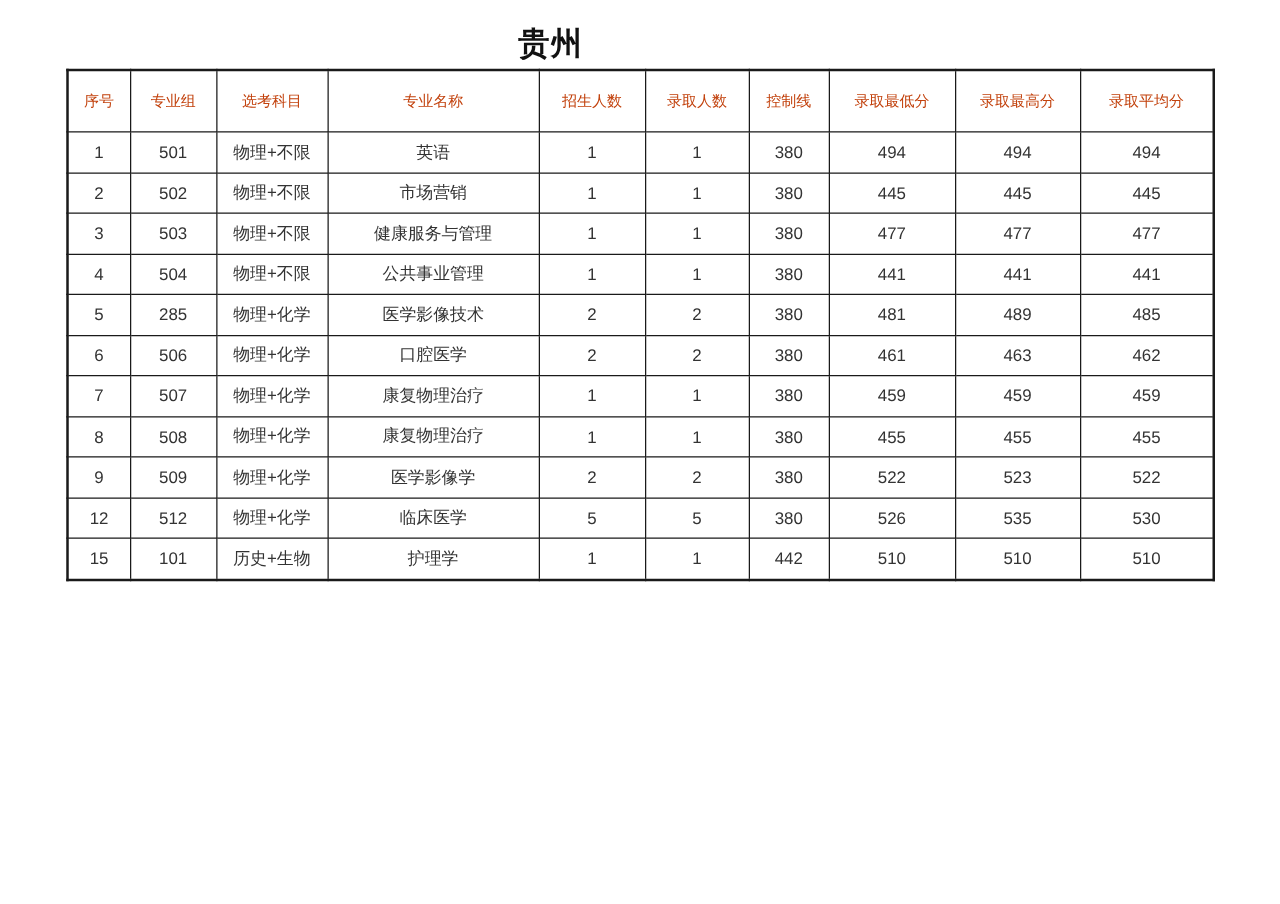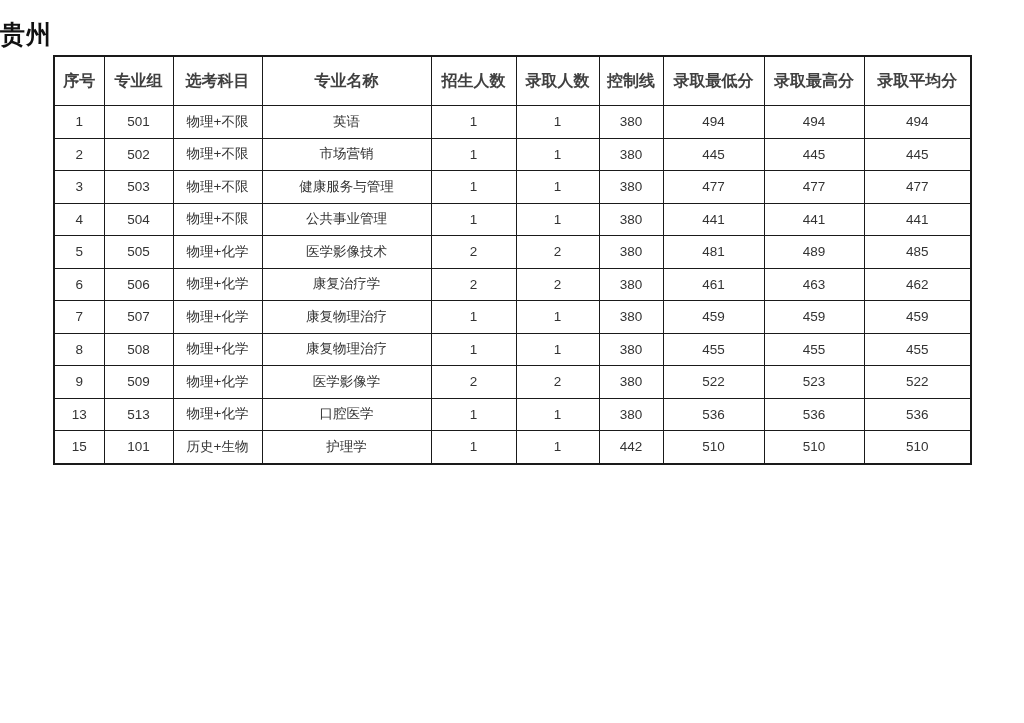--- a/index.html
+++ b/index.html
@@ -13,21 +13,21 @@
       position: relative;
       overflow: hidden;
       font-family: "DejaVu Sans", "Liberation Sans", sans-serif;
       color: #1a1a1a;
     }
     .title {
       position: absolute;
       left: 0;
       top: 18px;
       width: 881px;
-      text-align: left;
+      text-align: center;
       font-family: "DejaVu Serif", "Liberation Serif", serif;
       font-weight: bold;
       font-size: 25px;
       letter-spacing: 1px;
       color: #111;
     }
     table.scores {
       position: absolute;
       left: 53px;
       top: 55px;
@@ -39,23 +39,23 @@
     table.scores th, table.scores td {
       border: 1.5px solid #1a1a1a;
       text-align: center;
       vertical-align: middle;
       padding: 0;
       overflow: hidden;
       white-space: nowrap;
     }
     table.scores th {
       height: 48px;
-      font-size: 16px;
-      font-weight: bold;
-      color: #404040;
+      font-size: 12px;
+      font-weight: normal;
+      color: #c2410c;
     }
     table.scores td {
       height: 31.5px;
       font-size: 13.5px;
       color: #333;
     }
     td.serif {
       font-family: Liberation Sans, sans-serif;
       font-size: 13px;
     }
@@ -144,35 +144,35 @@
         <td class="cjk">公共事业管理</td>
         <td class="serif">1</td>
         <td class="serif">1</td>
         <td class="sans">380</td>
         <td class="sans">441</td>
         <td class="sans">441</td>
         <td class="sans">441</td>
       </tr>
       <tr>
         <td class="sans">5</td>
-        <td class="serif">505</td>
+        <td class="serif">285</td>
         <td class="cjk">物理+化学</td>
         <td class="cjk">医学影像技术</td>
         <td class="serif">2</td>
         <td class="serif">2</td>
         <td class="sans">380</td>
         <td class="sans">481</td>
         <td class="sans">489</td>
         <td class="sans">485</td>
       </tr>
       <tr>
         <td class="sans">6</td>
         <td class="serif">506</td>
         <td class="cjk">物理+化学</td>
-        <td class="cjk">康复治疗学</td>
+        <td class="cjk">口腔医学</td>
         <td class="serif">2</td>
         <td class="serif">2</td>
         <td class="sans">380</td>
         <td class="sans">461</td>
         <td class="sans">463</td>
         <td class="sans">462</td>
       </tr>
       <tr>
         <td class="sans">7</td>
         <td class="serif">507</td>
@@ -203,30 +203,30 @@
         <td class="cjk">物理+化学</td>
         <td class="cjk">医学影像学</td>
         <td class="serif">2</td>
         <td class="serif">2</td>
         <td class="sans">380</td>
         <td class="sans">522</td>
         <td class="sans">523</td>
         <td class="sans">522</td>
       </tr>
       <tr>
-        <td class="sans">13</td>
-        <td class="serif">513</td>
-        <td class="cjk">物理+化学</td>
-        <td class="cjk">口腔医学</td>
-        <td class="serif">1</td>
-        <td class="serif">1</td>
-        <td class="sans">380</td>
-        <td class="sans">536</td>
-        <td class="sans">536</td>
-        <td class="sans">536</td>
+        <td class="sans">12</td>
+        <td class="serif">512</td>
+        <td class="cjk">物理+化学</td>
+        <td class="cjk">临床医学</td>
+        <td class="serif">5</td>
+        <td class="serif">5</td>
+        <td class="sans">380</td>
+        <td class="sans">526</td>
+        <td class="sans">535</td>
+        <td class="sans">530</td>
       </tr>
       <tr>
         <td class="sans">15</td>
         <td class="serif">101</td>
         <td class="cjk">历史+生物</td>
         <td class="cjk">护理学</td>
         <td class="serif">1</td>
         <td class="serif">1</td>
         <td class="sans">442</td>
         <td class="sans">510</td>

